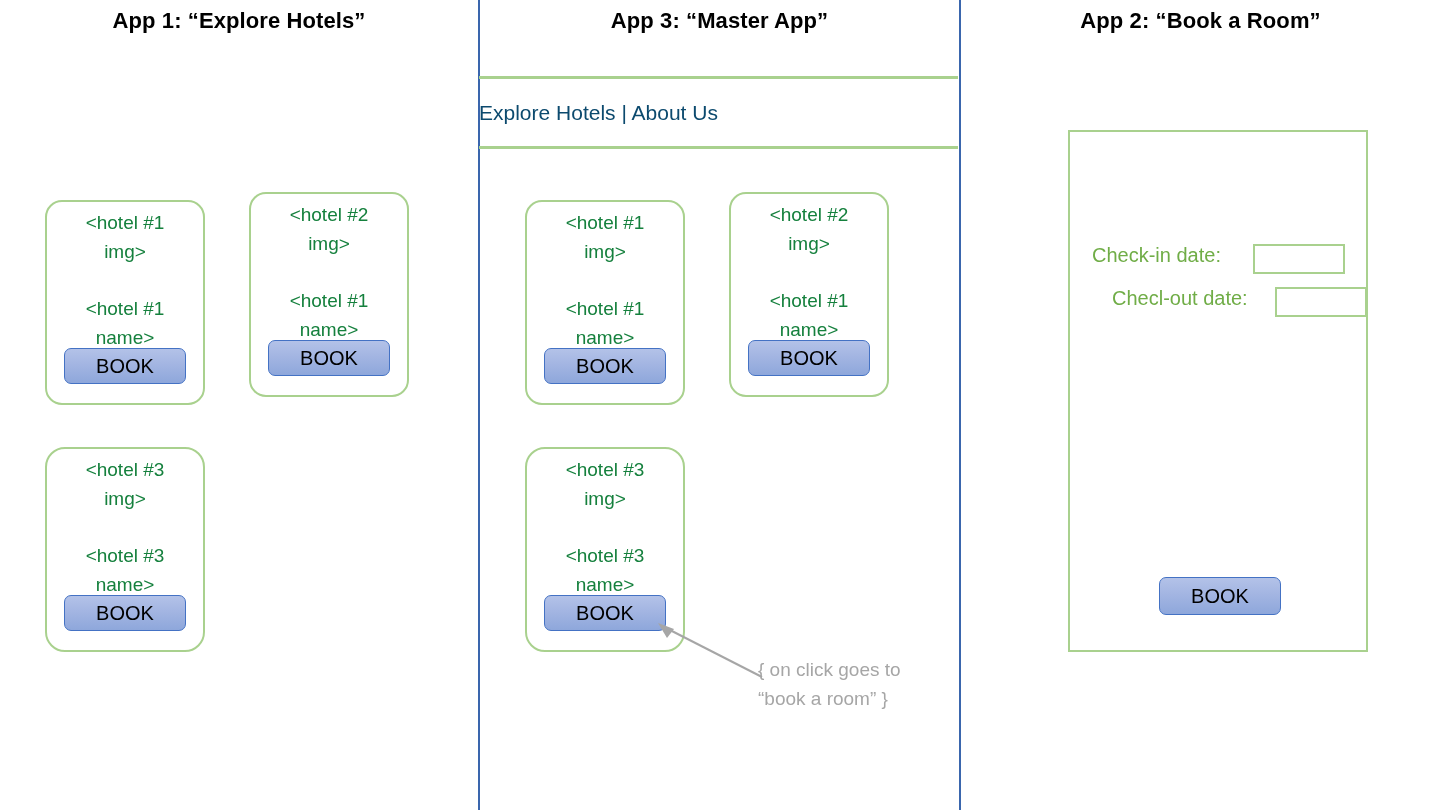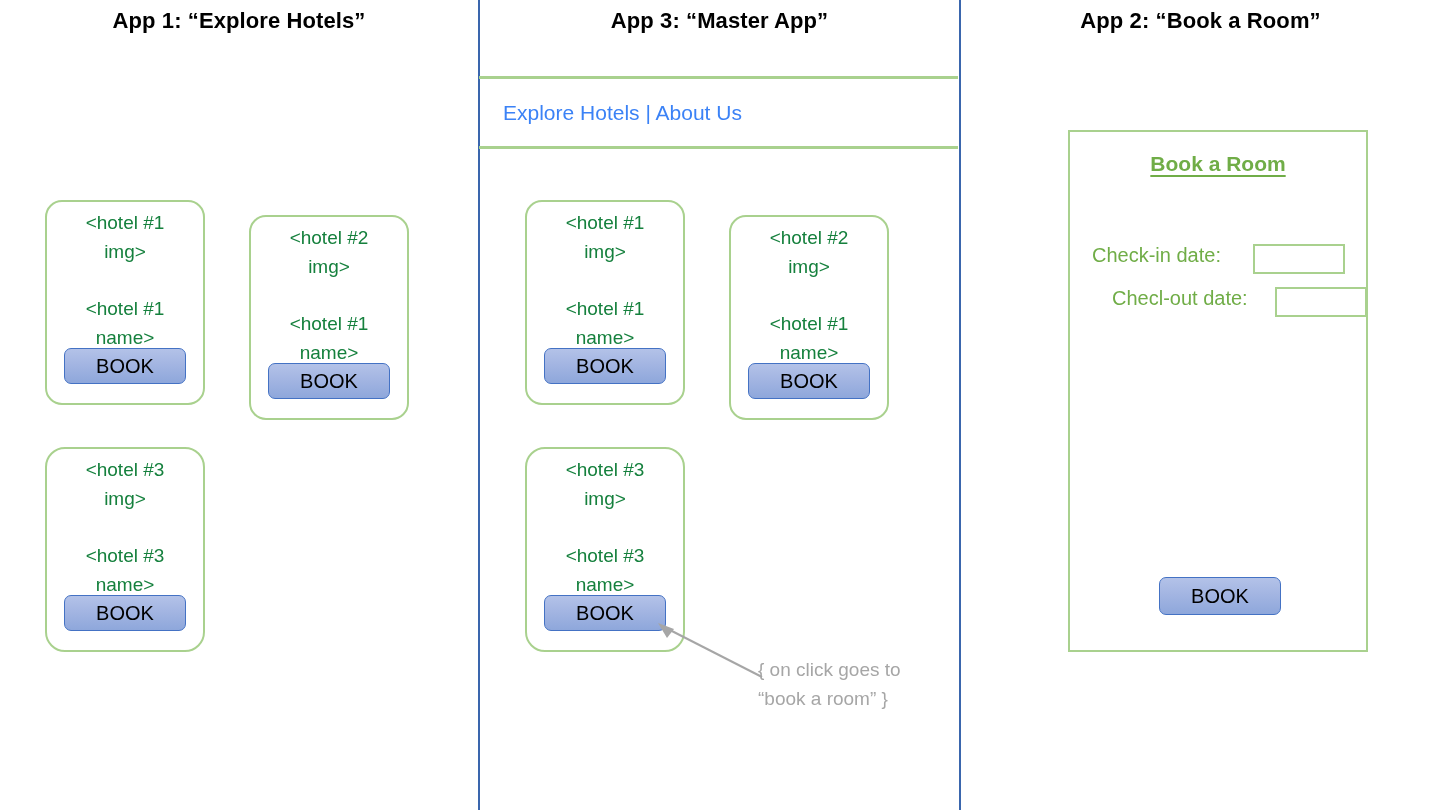--- a/index.html
+++ b/index.html
@@ -57,23 +57,22 @@
     width: 479px;
     height: 73px;
     box-sizing: border-box;
     border-top: 3px solid #a9d18e;
     border-bottom: 3px solid #a9d18e;
     display: flex;
     align-items: center;
   }
   .navbar-text {
     font-size: 21px;
-    color: #3b82f6;
+    color: #0c4a6e;
     white-space: nowrap;
-    margin-left: 24px;
   }
 
   
   .card {
     position: absolute;
     width: 160px;
     height: 205px;
     box-sizing: border-box;
     border: 2px solid #a9d18e;
     border-radius: 17px;
@@ -105,21 +104,21 @@
     font-family: "Liberation Sans", sans-serif;
     font-size: 20px;
     color: #000000;
     text-align: center;
     line-height: 34px;
     padding: 0;
   }
 
   
   .pos-c1 { left: 45px;  top: 200px; }
-  .pos-c2 { left: 249px; top: 215px; }
+  .pos-c2 { left: 249px; top: 192px; }
   .pos-c3 { left: 45px;  top: 447px; border-radius: 20px; }
 
   
   .annotation {
     position: absolute;
     left: 278px;
     top: 655px;
     width: 160px;
     font-size: 19px;
     line-height: 29px;
@@ -277,21 +276,20 @@
     <polygon points="8,8 24,14 17,23" fill="#a6a6a6"></polygon>
   </svg>
 
   <div class="annotation">{ on click goes to “book a room” }</div>
 </div>
 
 <div class="panel panel-app2">
   <div class="panel-title">App 2: “Book a Room”</div>
 
   <div class="booking-panel">
-    <div class="booking-title">Book a Room</div>
 
     <div class="field-row row-checkin">
       <div class="field-label">Check-in date:</div>
       <input class="field-input input-checkin" type="text" value="" style="">
     </div>
 
     <div class="field-row row-checkout">
       <div class="field-label">Checl-out date:</div>
       <input class="field-input input-checkout" type="text" value="" style="">
     </div>

